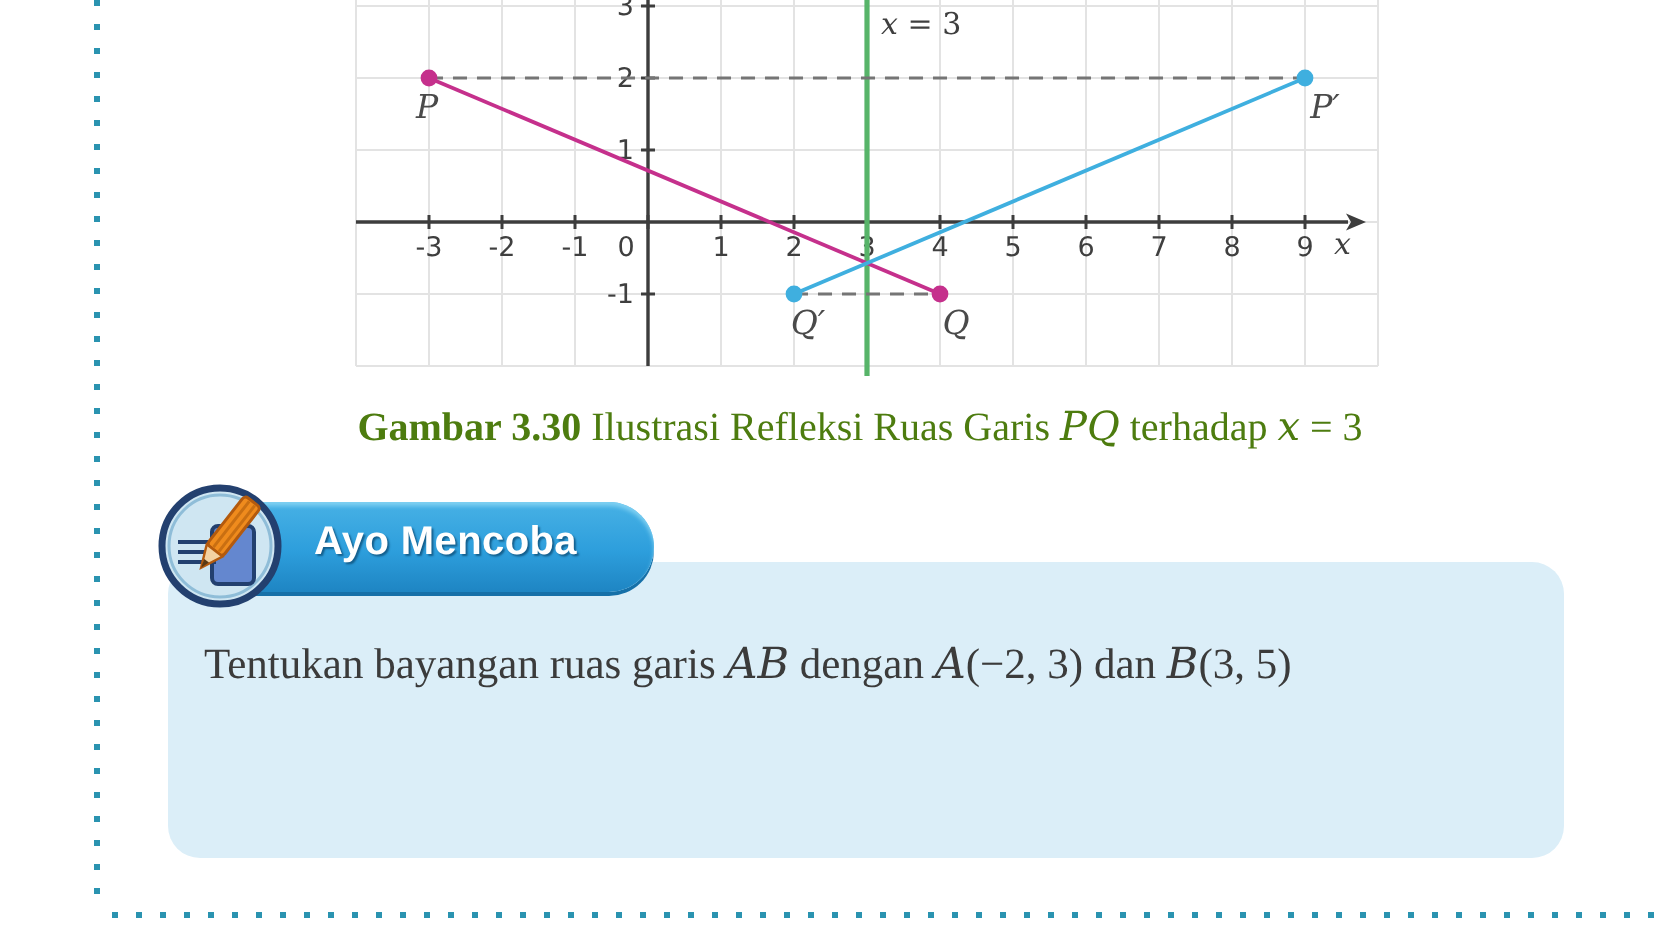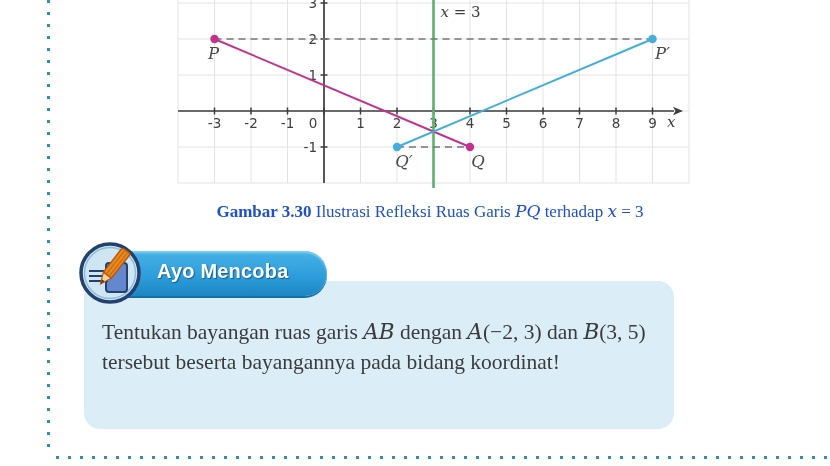--- a/index.html
+++ b/index.html
@@ -7,25 +7,25 @@
         font-family:"Liberation Serif",serif;}
   
   .dotted-v{position:absolute;left:47px;top:0;width:3px;height:450px;
             background-image:repeating-linear-gradient(to bottom,var(--dot) 0 3px,transparent 3px 12px);}
   .dotted-h{position:absolute;left:56px;top:456px;width:774px;height:3px;
             background-image:repeating-linear-gradient(to right,var(--dot) 0 3px,transparent 3px 12px);}
   
   .graph-wrap{position:absolute;left:170px;top:0;width:528px;height:190px;}
   
   .caption{position:absolute;left:150px;top:201px;width:560px;text-align:center;
-           font-size:17px;color:#1d4ed8;white-space:nowrap;}
+           font-size:20px;color:#4d7c0f;white-space:nowrap;}
   .caption .b{font-weight:bold;}
   .mi{font-style:italic;font-family:"DejaVu Serif",serif;}
   
-  .problem-box{position:absolute;left:84px;top:281px;width:590px;height:148px;
+  .problem-box{position:absolute;left:84px;top:281px;width:698px;height:148px;
                background:#dbeef8;border-radius:16px;}
   .pill{position:absolute;left:99px;top:251px;width:228px;height:45px;
         border-radius:12px 24px 24px 12px;
         background:linear-gradient(180deg,#47b1e5 0%,#2d9edc 55%,#1e85c3 100%);
         box-shadow:0 2px 0 #1670a8, inset 0 2px 2px #7fd0f2;}
   .pill-label{position:absolute;left:58px;top:9px;font-family:"Liberation Sans",sans-serif;
               font-weight:bold;font-size:20px;color:#ffffff;text-shadow:1px 1px 1px #145f8d;
               letter-spacing:.2px;text-align:right;}
   .icon-circle{position:absolute;left:78px;top:241px;width:64px;height:64px;}
   
@@ -119,21 +119,20 @@
       </svg>
   </div>
 
   <div class="caption">
     <span class="b">Gambar 3.30</span><span> Ilustrasi Refleksi Ruas Garis </span><span class="mi">PQ</span><span> terhadap </span><span class="mi">x</span><span> = 3</span>
   </div>
 
   <div class="problem-box">
     <div class="problem-text">
       <div class="ln"><span>Tentukan bayangan ruas garis </span><span class="mi">AB</span><span> dengan </span><span class="mi">A</span><span>(−2, 3) dan </span><span class="mi">B</span><span>(3, 5)</span></div>
-      <div class="ln"><span>tersebut beserta bayangannya pada bidang koordinat!</span></div>
     </div>
   </div>
 
   <div class="pill">
     <div class="pill-label">Ayo Mencoba</div>
   </div>
 
   <div class="icon-circle">
     <svg width="64" height="64" viewBox="0 0 64 64">
       <circle cx="32" cy="32" r="29" fill="#cfe6f2" stroke="#23406f" stroke-width="3.5"></circle>

